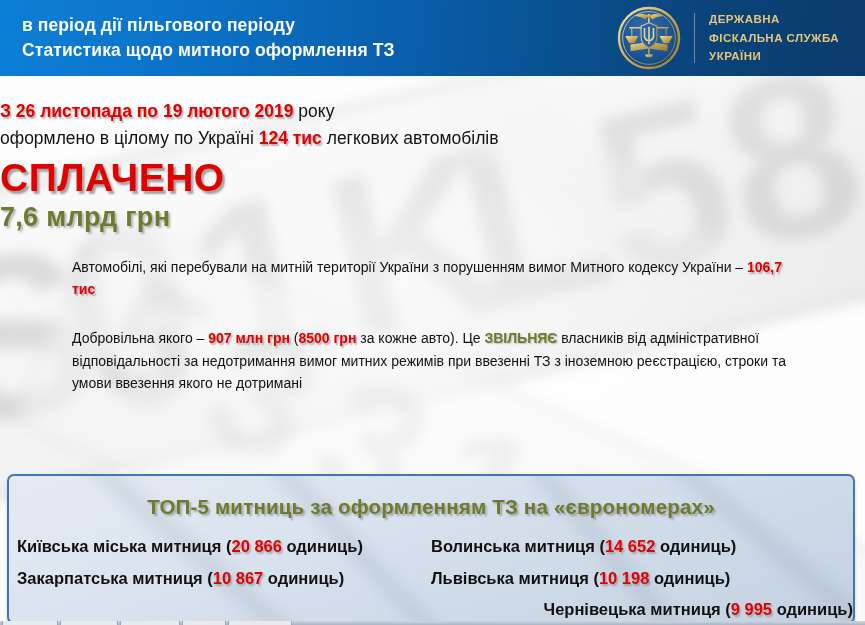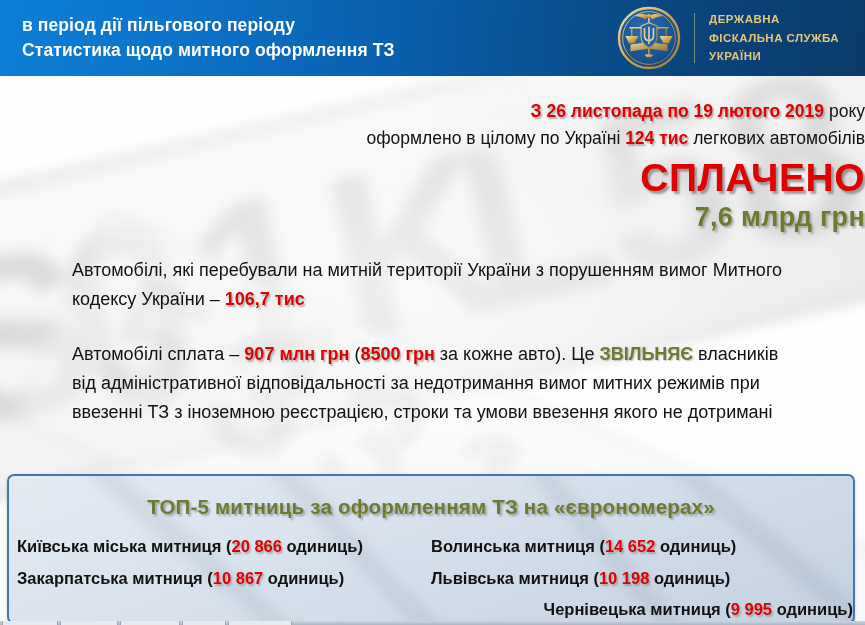--- a/index.html
+++ b/index.html
@@ -92,21 +92,21 @@
   .brand-text span { display: block; white-space: nowrap; }
 
   
   .content {
     position: absolute;
     left: 0; top: 76px;
     width: 865px;
     z-index: 2;
   }
   .lead {
-    text-align: right;
+    text-align: left;
     padding-top: 22px;
   }
   .lead-line {
     font-size: 17.5px;
     color: #111111;
     line-height: 1.52;
     font-weight: normal;
   }
   .hl-red {
     color: #e00000;
@@ -131,21 +131,21 @@
     line-height: 1.2;
     text-shadow: 2px 2px 2px rgba(120,120,120,.5);
   }
 
   
   .para-zone {
     margin-top: 22px;
     padding: 0 72px 0 72px;
   }
   .para {
-    font-size: 18px;
+    font-size: 14px;
     color: #111111;
     line-height: 1.62;
     text-align: left;
   }
   .para + .para { margin-top: 26px; }
   .hl-green {
     color: #6d7b2e;
     font-weight: bold;
     text-shadow: 1.2px 1.2px 1.5px rgba(120,120,120,.45);
   }
@@ -341,21 +341,21 @@
       </div>
       <div class="paid">СПЛАЧЕНО</div>
       <div class="paid-sum">7,6 млрд грн</div>
     </div>
 
     <div class="para-zone">
       <div class="para">
         <span>Автомобілі, які перебували на митній території України з порушенням вимог Митного кодексу України – </span><span class="hl-red">106,7 тис</span>
       </div>
       <div class="para">
-        <span>Автомобілі сплата – </span><span class="hl-red">907 млн грн</span><span> (</span><span class="hl-red">8500 грн</span><span> за кожне авто). Це </span><span class="hl-green">ЗВІЛЬНЯЄ</span><span> власників від адміністративної відповідальності за недотримання вимог митних режимів при ввезенні ТЗ з іноземною реєстрацією, строки та умови ввезення якого не дотримані</span>
+        <span>Добровільна якого – </span><span class="hl-red">907 млн грн</span><span> (</span><span class="hl-red">8500 грн</span><span> за кожне авто). Це </span><span class="hl-green">ЗВІЛЬНЯЄ</span><span> власників від адміністративної відповідальності за недотримання вимог митних режимів при ввезенні ТЗ з іноземною реєстрацією, строки та умови ввезення якого не дотримані</span>
       </div>
     </div>
   </div>
 
   <div class="top5">
     <div class="top5-bg">
       <svg viewBox="0 0 880 190" xmlns="http://www.w3.org/2000/svg" preserveAspectRatio="none">
         <g stroke="#6b7a8c" stroke-width="16" fill="none" opacity=".55">
           <path d="M60 -30 L330 210"></path>
           <path d="M250 -30 L470 210"></path>

